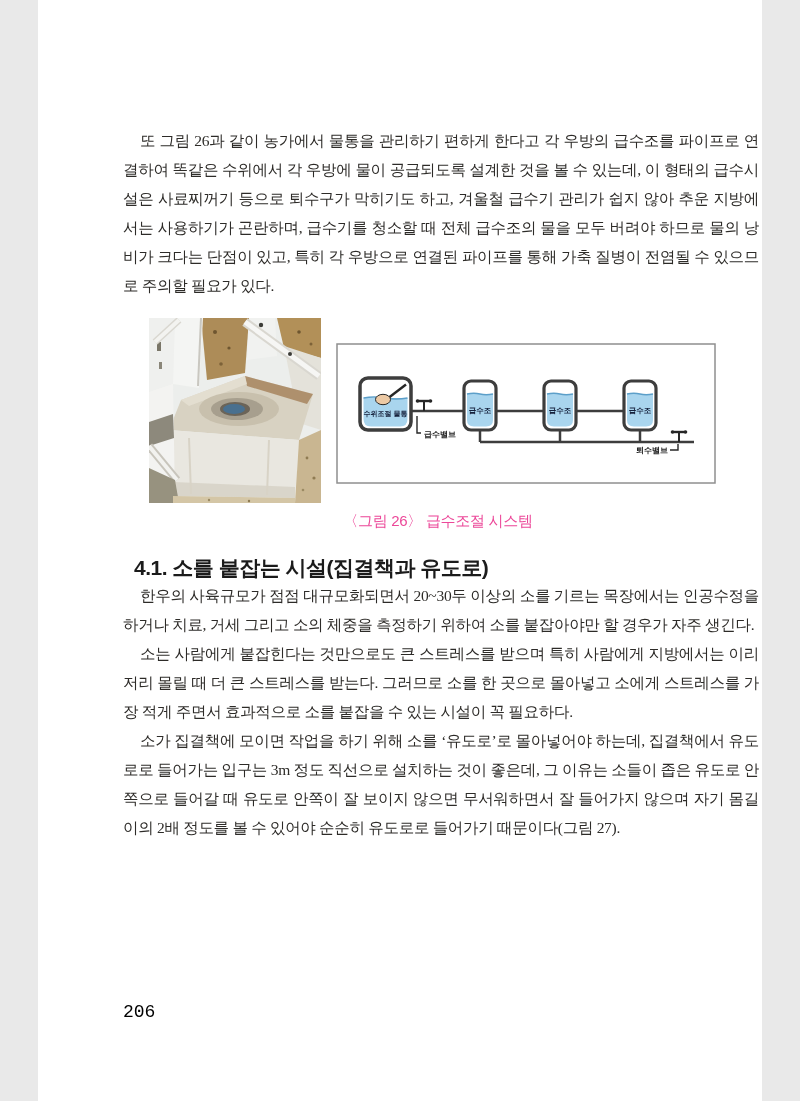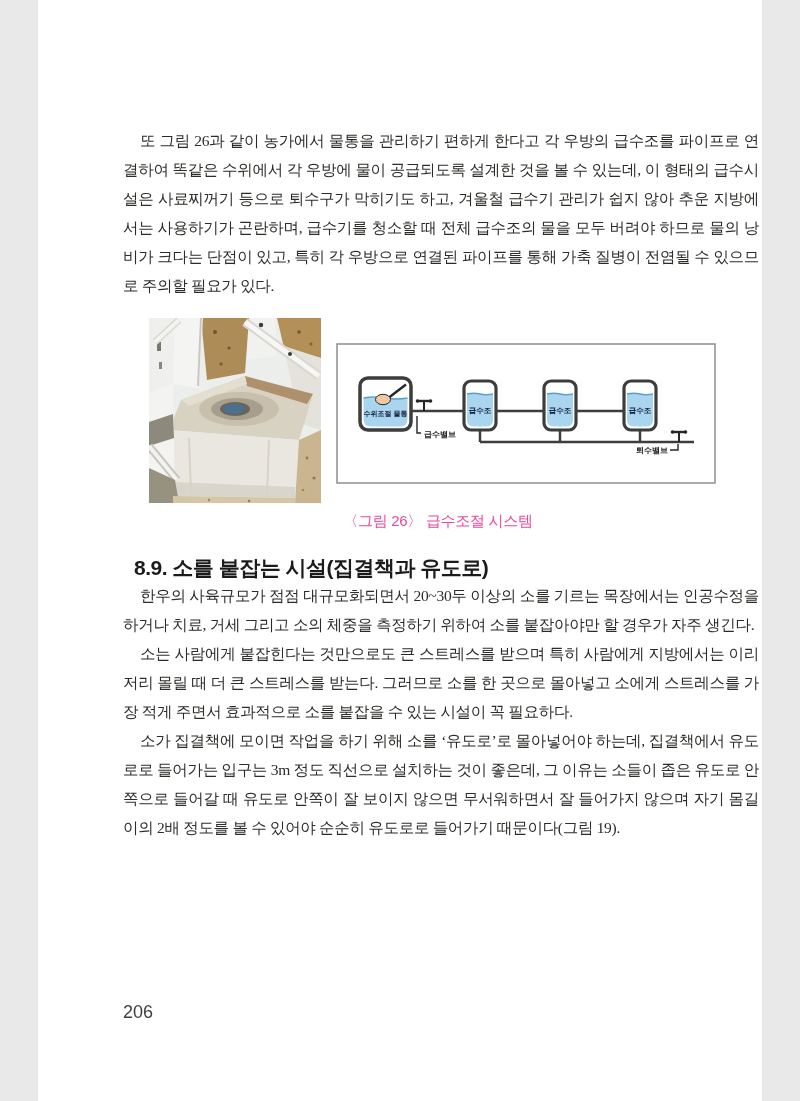--- a/index.html
+++ b/index.html
@@ -36,22 +36,22 @@
     letter-spacing:-0.3px;
   }
   .heading {
     position:absolute; top:554px; left:96px; margin:0;
     font-family:"Liberation Sans","DejaVu Sans",sans-serif;
     font-size:21px; font-weight:bold; color:#1b1b1b;
     letter-spacing:-0.5px;
   }
   .page-number {
     position:absolute; top:1002px; left:85px;
-    font-family:Liberation Sans, sans-serif;
-    font-size:18px; color:#404040;
+    font-family:Liberation Mono, monospace;
+    font-size:18px; color:#000000;
   }
   .diagram text {
     font-family:"Liberation Sans","DejaVu Sans",sans-serif;
     font-weight:bold; fill:#16213c;
   }
   .diagram .valve-label { fill:#1a1a1a; }
 </style>
 </head>
 <body>
 
@@ -175,23 +175,23 @@
         <circle cx="336.5" cy="89" r="1.8" fill="#262626" stroke="none"></circle>
         <circle cx="349.5" cy="89" r="1.8" fill="#262626" stroke="none"></circle>
       </g>
       <path d="M 334,107 L 342,107 L 342,101" fill="none" stroke="#262626" stroke-width="1.4"></path>
       <text x="300" y="110" font-size="8" class="valve-label">퇴수밸브</text>
     </svg>
   </div>
 
   <div class="caption">〈그림 26〉 급수조절 시스템</div>
 
-  <h2 class="heading">8.9. 소를 붙잡는 시설(집결책과 유도로)</h2>
+  <h2 class="heading">4.1. 소를 붙잡는 시설(집결책과 유도로)</h2>
 
   <div class="body-text text-block-2">
     <p>한우의 사육규모가 점점 대규모화되면서 20~30두 이상의 소를 기르는 목장에서는 인공수정을 하거나 치료, 거세 그리고 소의 체중을 측정하기 위하여 소를 붙잡아야만 할 경우가 자주 생긴다.</p>
     <p>소는 사람에게 붙잡힌다는 것만으로도 큰 스트레스를 받으며 특히 사람에게 지방에서는 이리저리 몰릴 때 더 큰 스트레스를 받는다. 그러므로 소를 한 곳으로 몰아넣고 소에게 스트레스를 가장 적게 주면서 효과적으로 소를 붙잡을 수 있는 시설이 꼭 필요하다.</p>
-    <p>소가 집결책에 모이면 작업을 하기 위해 소를 ‘유도로’로 몰아넣어야 하는데, 집결책에서 유도로로 들어가는 입구는 3m 정도 직선으로 설치하는 것이 좋은데, 그 이유는 소들이 좁은 유도로 안쪽으로 들어갈 때 유도로 안쪽이 잘 보이지 않으면 무서워하면서 잘 들어가지 않으며 자기 몸길이의 2배 정도를 볼 수 있어야 순순히 유도로로 들어가기 때문이다(그림 19).</p>
+    <p>소가 집결책에 모이면 작업을 하기 위해 소를 ‘유도로’로 몰아넣어야 하는데, 집결책에서 유도로로 들어가는 입구는 3m 정도 직선으로 설치하는 것이 좋은데, 그 이유는 소들이 좁은 유도로 안쪽으로 들어갈 때 유도로 안쪽이 잘 보이지 않으면 무서워하면서 잘 들어가지 않으며 자기 몸길이의 2배 정도를 볼 수 있어야 순순히 유도로로 들어가기 때문이다(그림 27).</p>
   </div>
 
   <div class="page-number">206</div>
 
 </div>
 
 </body></html>

